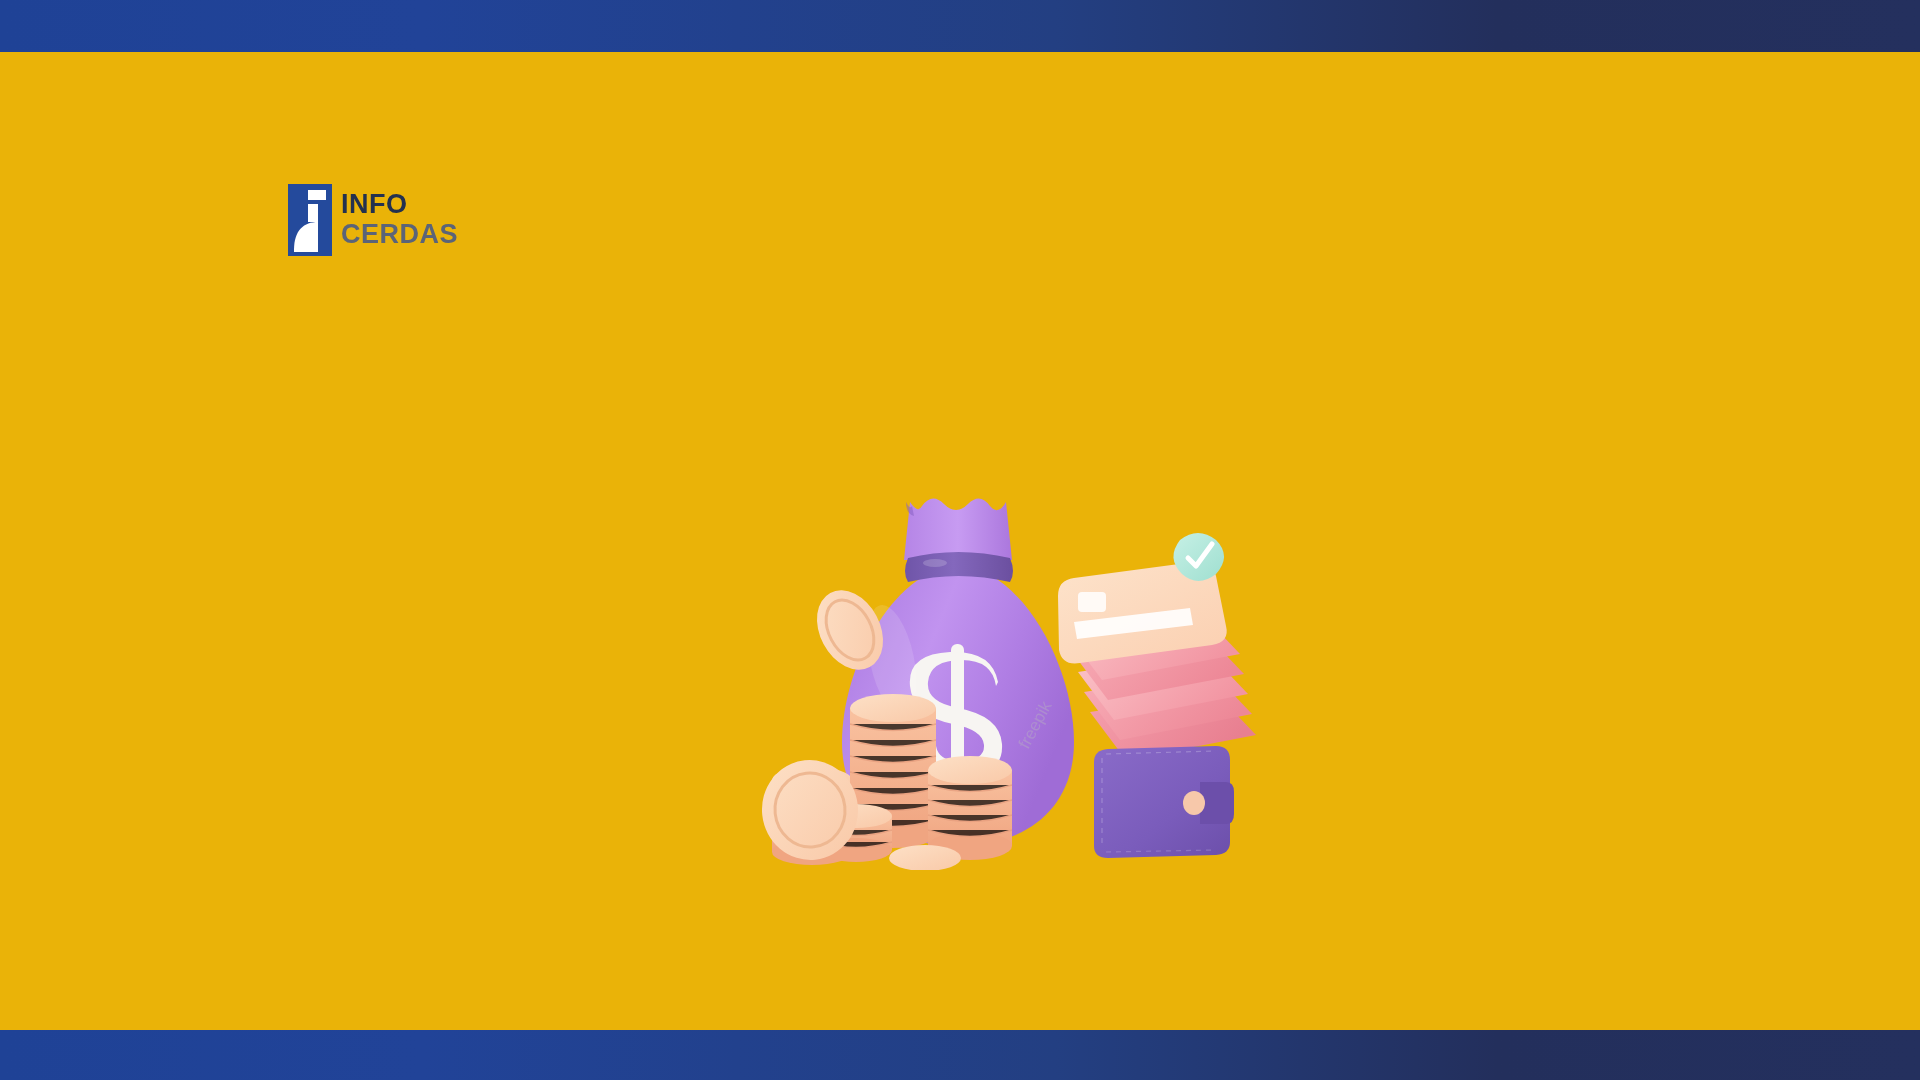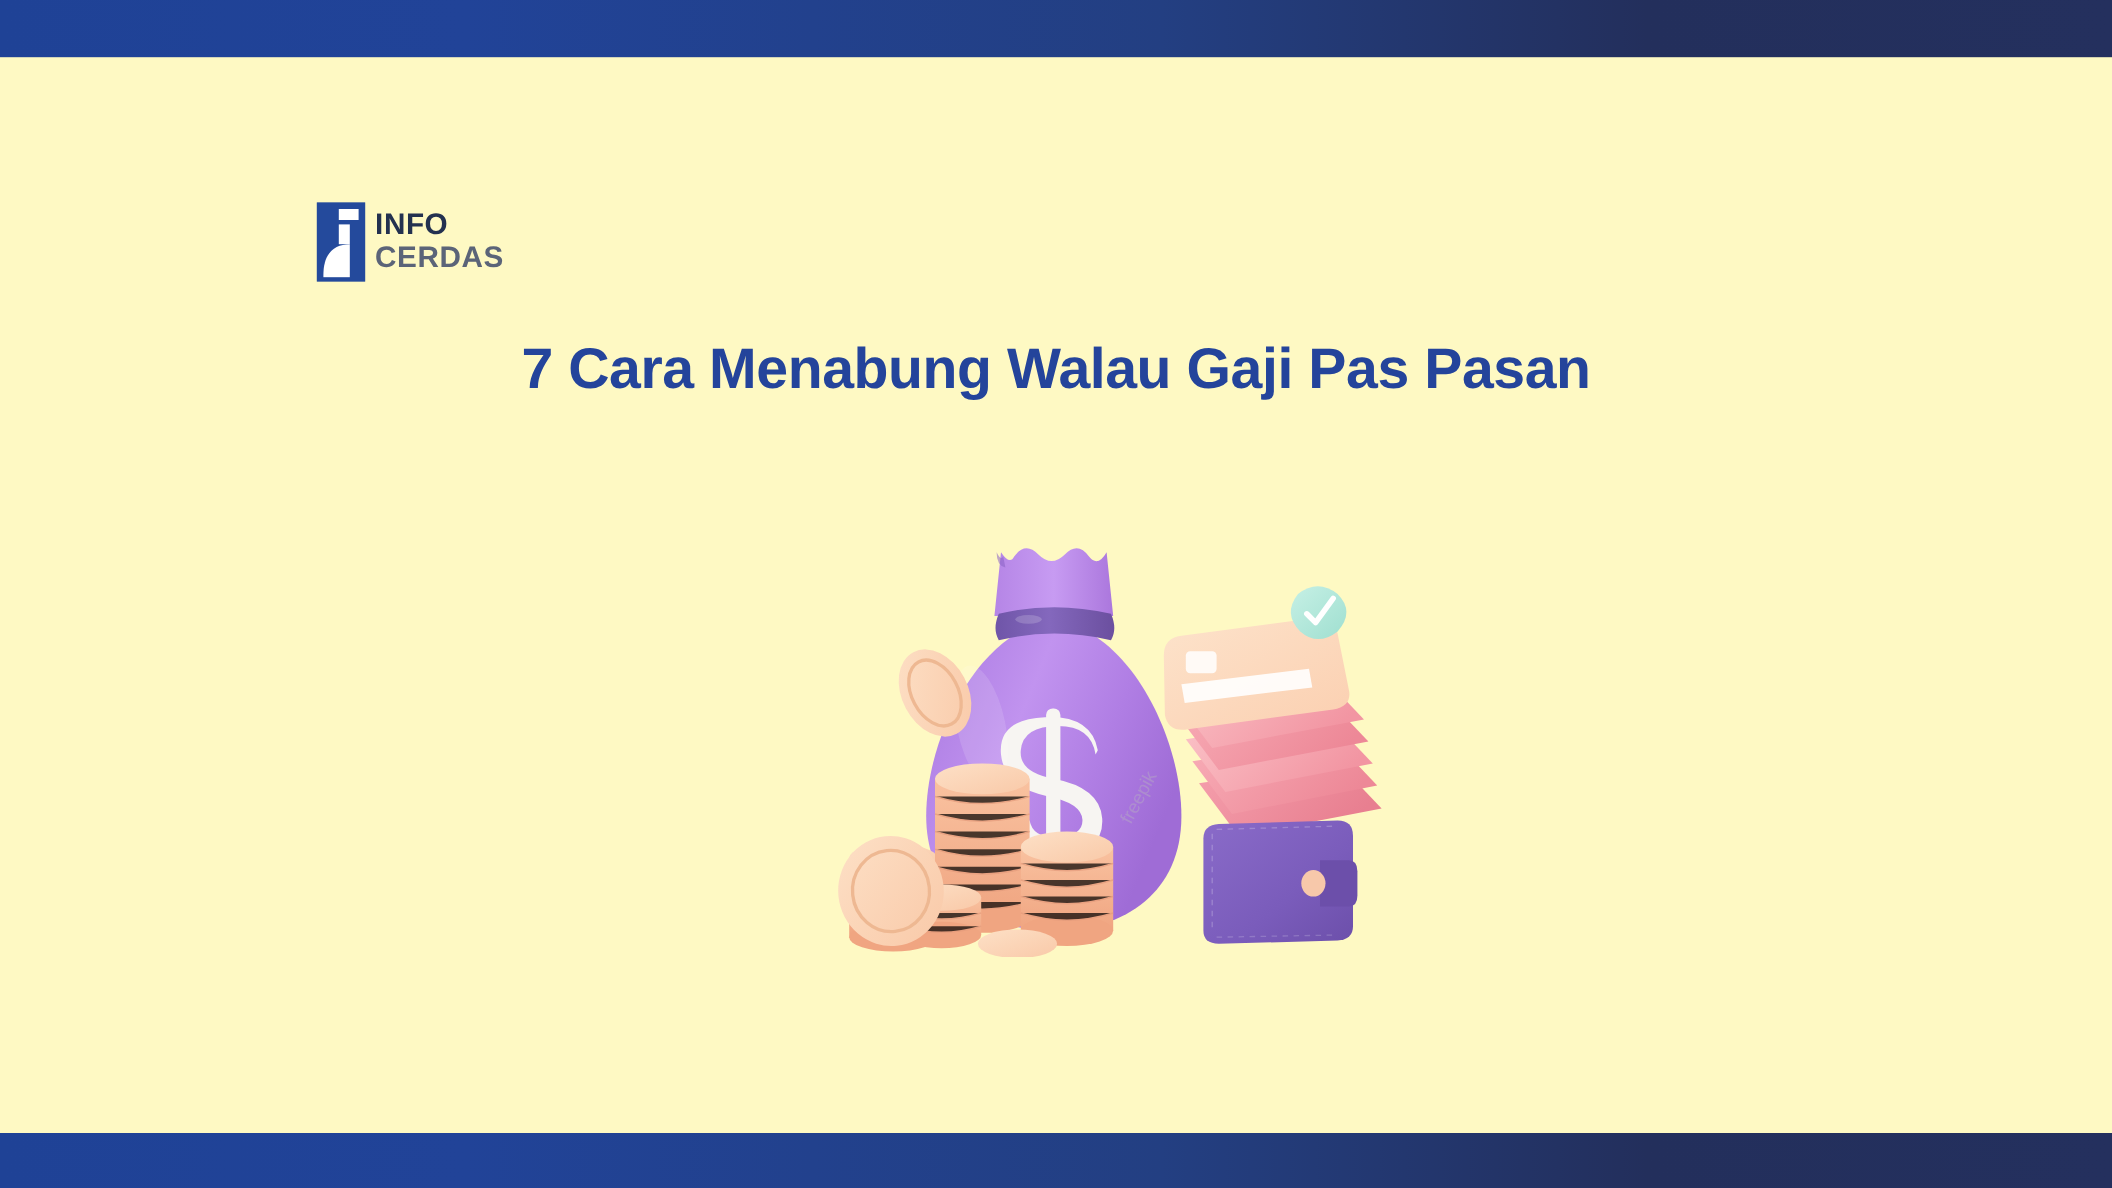--- a/index.html
+++ b/index.html
@@ -11,21 +11,21 @@
     width: 1920px;
     height: 1080px;
     font-family: "Liberation Sans", sans-serif;
     overflow: hidden;
   }
 
   .slide {
     position: relative;
     width: 1920px;
     height: 1080px;
-    background: #fef9c3;
+    background: #eab308;
     overflow: hidden;
   }
 
   
   .band {
     position: absolute;
     left: 0;
     width: 1920px;
     background: linear-gradient(90deg, #1f4296 0%, #214398 22%, #233f82 55%, #232f5c 78%, #24305e 100%);
   }
@@ -116,21 +116,20 @@
         <path d="M6 66 C6 46 16 38 30 38 L30 66 Z" fill="#ffffff"></path>
         <rect x="6" y="66" width="24" height="2" fill="#ffffff"></rect>
       </svg>
     </div>
     <div class="logo-words">
       <span class="logo-word-1">INFO</span>
       <span class="logo-word-2">CERDAS</span>
     </div>
   </div>
 
-  <div class="headline">7 Cara Menabung Walau Gaji Pas Pasan</div>
 
   <div class="illustration">
     <svg width="620" height="390" viewBox="0 0 620 390" aria-hidden="true">
       <defs>
         <linearGradient id="bagGrad" x1="0" y1="0" x2="1" y2="0.5">
           <stop offset="0%" stop-color="#a878e0"></stop>
           <stop offset="42%" stop-color="#c193ef"></stop>
           <stop offset="72%" stop-color="#b07ee4"></stop>
           <stop offset="100%" stop-color="#9f6cd6"></stop>
         </linearGradient>

